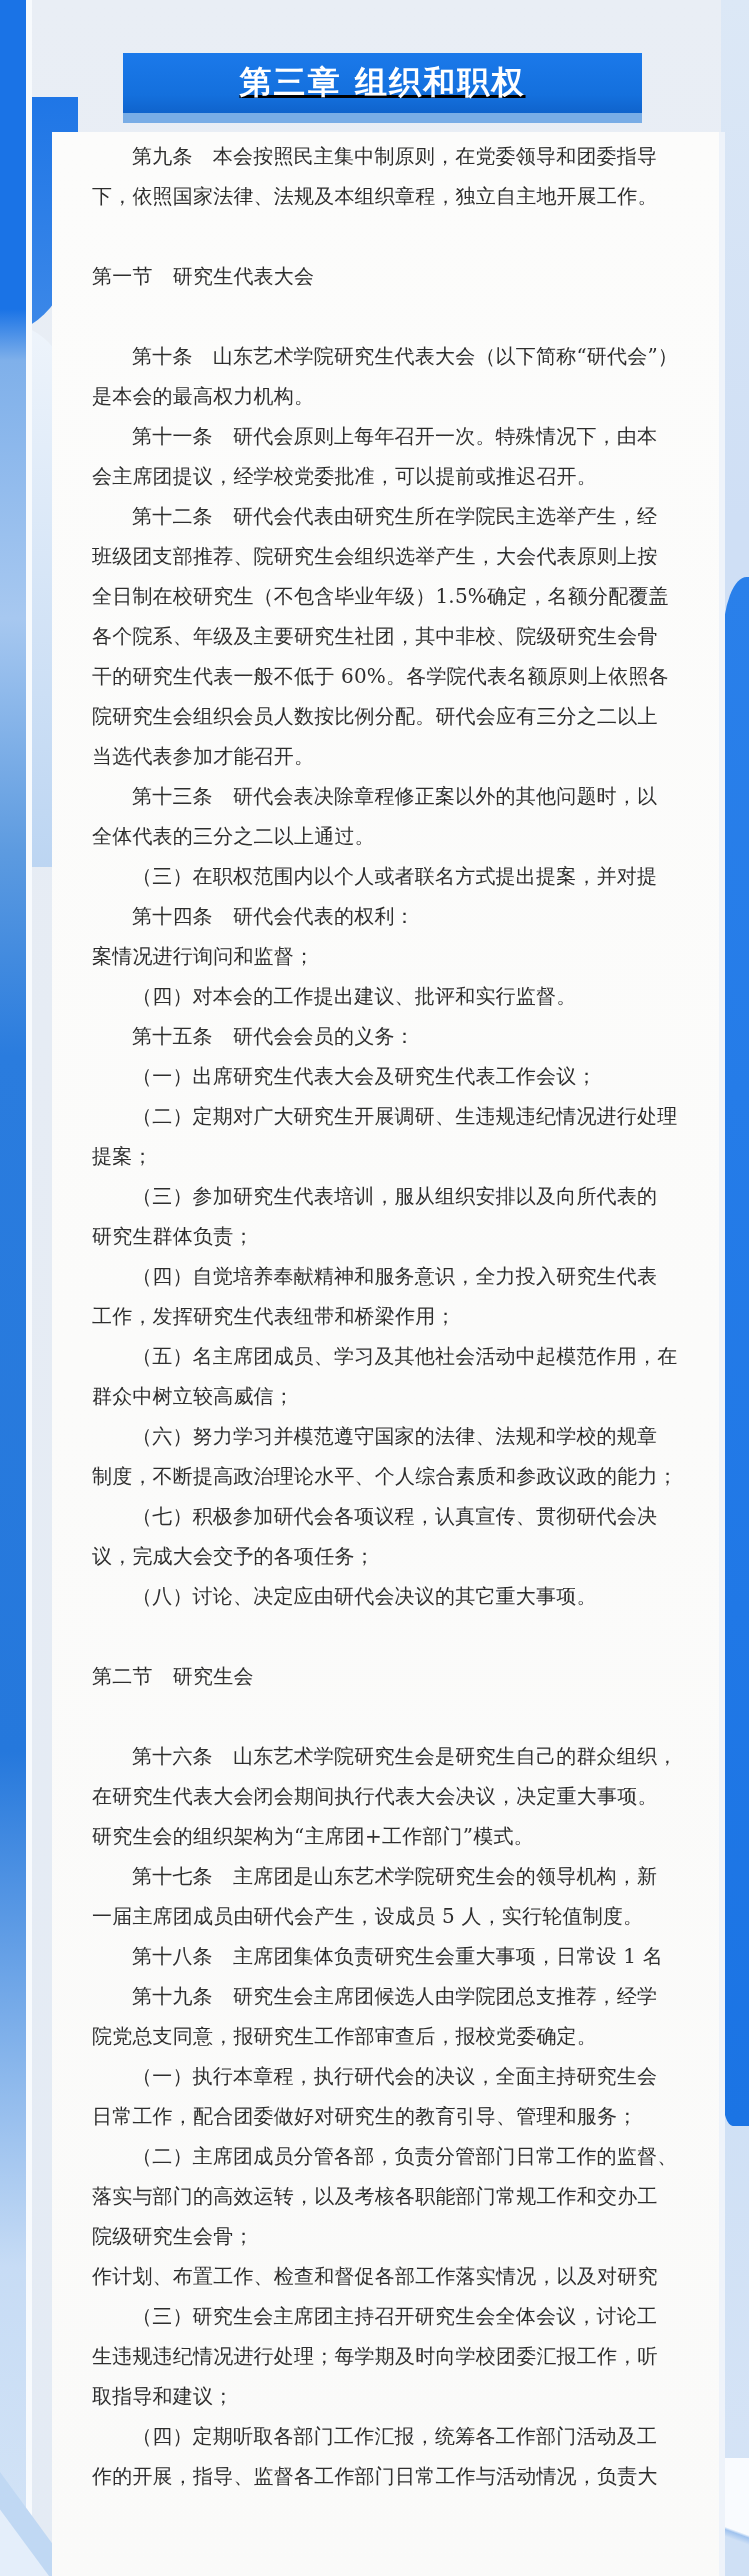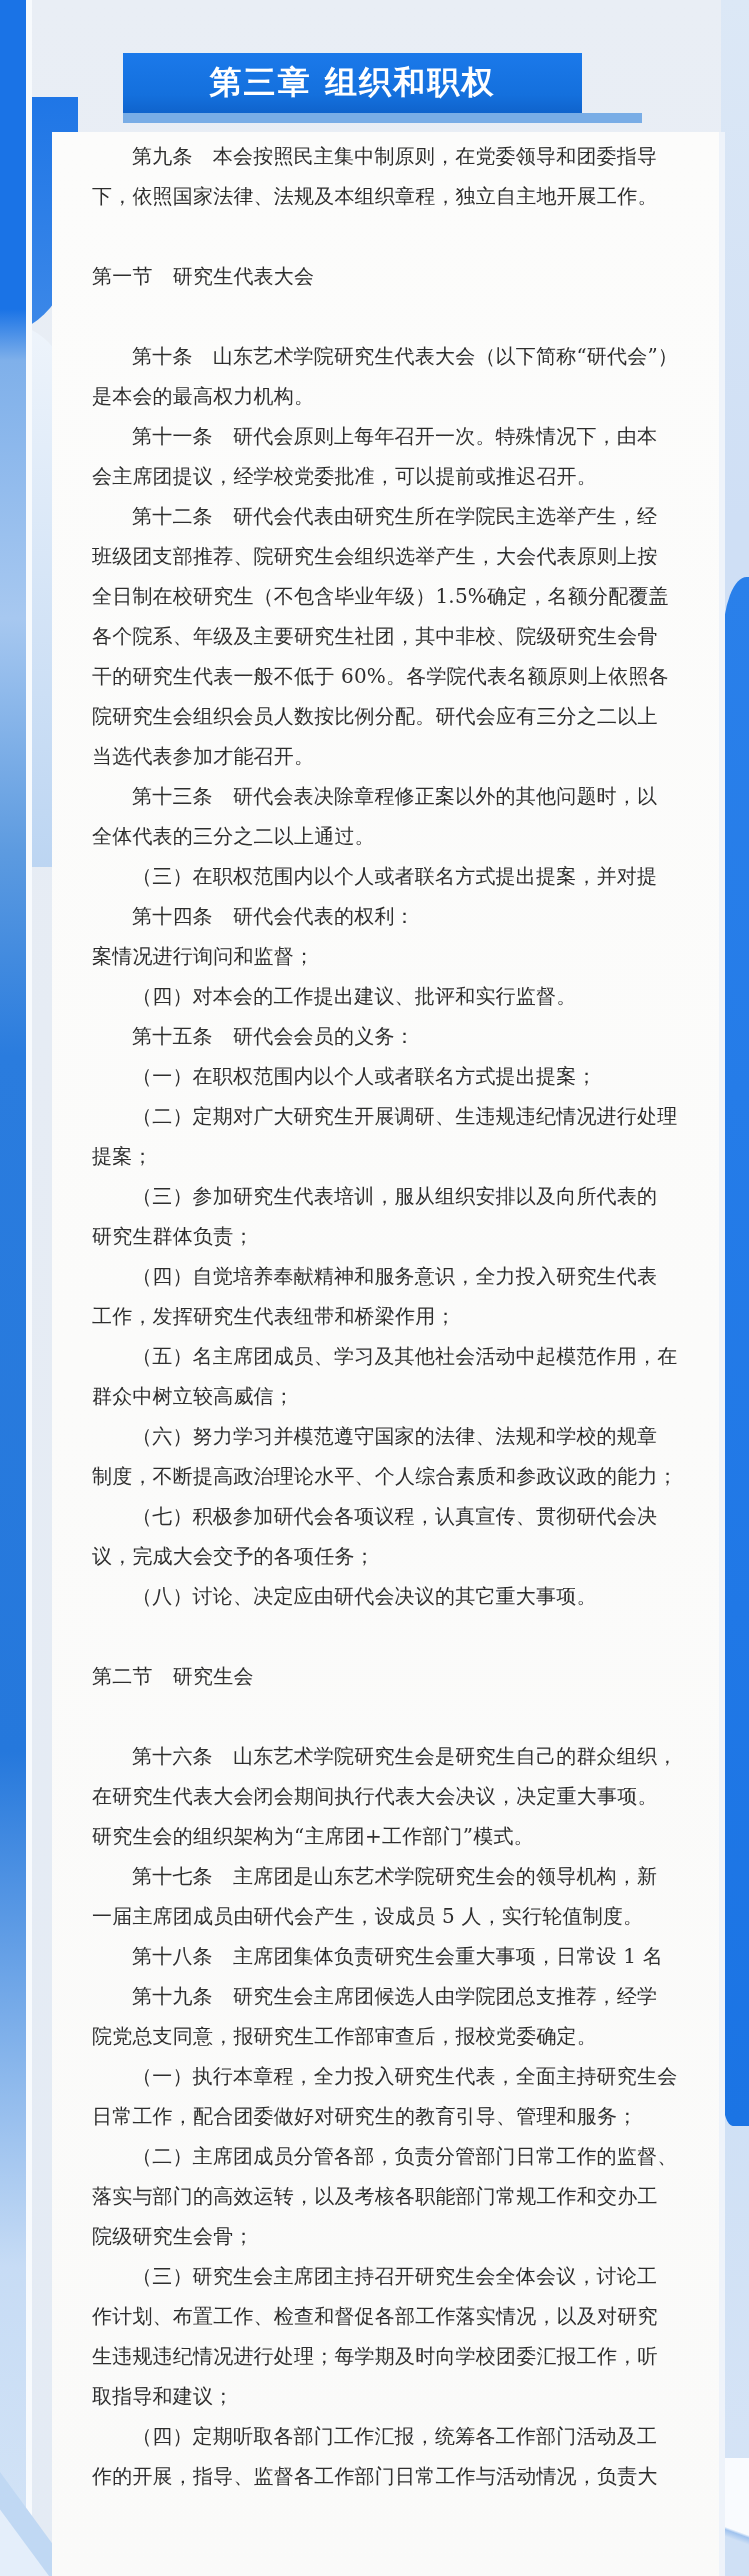--- a/index.html
+++ b/index.html
@@ -50,23 +50,23 @@
     clip-path:polygon(0 35%,100% 100%,0 100%);
   }
   .corner-bl2{
     left:0;bottom:0;width:49px;height:83px;
     background:#e4eefa;
     clip-path:polygon(0 20%,100% 100%,0 100%);
   }
   .card-right-shadow{right:24px;top:132px;width:7px;height:2444px;background:#eef3fa;}
   
   .banner{
-    position:absolute;left:123px;top:53px;width:459px;height:60px;z-index:3;
+    position:absolute;left:123px;top:53px;width:519px;height:60px;z-index:3;
     background:linear-gradient(180deg,#1b79ea 0%,#1470dd 70%,#0f63cc 100%);
-    display:flex;align-items:center;justify-content:center;
+    display:flex;align-items:center;justify-content:center;text-decoration:underline;
   }
   .banner-title{
     color:#ffffff;font-family:"DejaVu Sans","Liberation Sans",sans-serif;
     font-size:32px;font-weight:bold;letter-spacing:2.1px;
   }
   .banner-strip{
     position:absolute;left:123px;top:113px;width:519px;height:9.7px;z-index:3;
     background:#79ade6;
   }
   
@@ -121,21 +121,21 @@
       <div class="line c">干的研究生代表一般不低于 60%。各学院代表名额原则上依照各</div>
       <div class="line c">院研究生会组织会员人数按比例分配。研代会应有三分之二以上</div>
       <div class="line c">当选代表参加才能召开。</div>
       <div class="line p">第十三条　研代会表决除章程修正案以外的其他问题时，以</div>
       <div class="line c">全体代表的三分之二以上通过。</div>
       <div class="line p">（三）在职权范围内以个人或者联名方式提出提案，并对提</div>
       <div class="line p">第十四条　研代会代表的权利：</div>
       <div class="line c">案情况进行询问和监督；</div>
       <div class="line p">（四）对本会的工作提出建议、批评和实行监督。</div>
       <div class="line p">第十五条　研代会会员的义务：</div>
-      <div class="line p">（一）在职权范围内以个人或者联名方式提出提案；</div>
+      <div class="line p">（一）出席研究生代表大会及研究生代表工作会议；</div>
       <div class="line p">（二）定期对广大研究生开展调研、生违规违纪情况进行处理</div>
       <div class="line c">提案；</div>
       <div class="line p">（三）参加研究生代表培训，服从组织安排以及向所代表的</div>
       <div class="line c">研究生群体负责；</div>
       <div class="line p">（四）自觉培养奉献精神和服务意识，全力投入研究生代表</div>
       <div class="line c">工作，发挥研究生代表纽带和桥梁作用；</div>
       <div class="line p">（五）名主席团成员、学习及其他社会活动中起模范作用，在</div>
       <div class="line c">群众中树立较高威信；</div>
       <div class="line p">（六）努力学习并模范遵守国家的法律、法规和学校的规章</div>
       <div class="line c">制度，不断提高政治理论水平、个人综合素质和参政议政的能力；</div>
@@ -146,26 +146,26 @@
       <div class="line h">第二节　研究生会</div>
       <div class="line b"></div>
       <div class="line p">第十六条　山东艺术学院研究生会是研究生自己的群众组织，</div>
       <div class="line c">在研究生代表大会闭会期间执行代表大会决议，决定重大事项。</div>
       <div class="line c">研究生会的组织架构为“主席团+工作部门”模式。</div>
       <div class="line p">第十七条　主席团是山东艺术学院研究生会的领导机构，新</div>
       <div class="line c">一届主席团成员由研代会产生，设成员 5 人，实行轮值制度。</div>
       <div class="line p">第十八条　主席团集体负责研究生会重大事项，日常设 1 名</div>
       <div class="line p">第十九条　研究生会主席团候选人由学院团总支推荐，经学</div>
       <div class="line c">院党总支同意，报研究生工作部审查后，报校党委确定。</div>
-      <div class="line p">（一）执行本章程，全力投入研究生代表，全面主持研究生会</div>
+      <div class="line p">（一）执行本章程，执行研代会的决议，全面主持研究生会</div>
       <div class="line c">日常工作，配合团委做好对研究生的教育引导、管理和服务；</div>
       <div class="line p">（二）主席团成员分管各部，负责分管部门日常工作的监督、</div>
       <div class="line c">落实与部门的高效运转，以及考核各职能部门常规工作和交办工</div>
       <div class="line c">院级研究生会骨；</div>
+      <div class="line c">作计划、布置工作、检查和督促各部工作落实情况，以及对研究</div>
       <div class="line p">（三）研究生会主席团主持召开研究生会全体会议，讨论工</div>
-      <div class="line c">作计划、布置工作、检查和督促各部工作落实情况，以及对研究</div>
       <div class="line c">生违规违纪情况进行处理；每学期及时向学校团委汇报工作，听</div>
       <div class="line c">取指导和建议；</div>
       <div class="line p">（四）定期听取各部门工作汇报，统筹各工作部门活动及工</div>
       <div class="line c">作的开展，指导、监督各工作部门日常工作与活动情况，负责大</div>
     </div>
 </div>
 
 
 </body></html>

